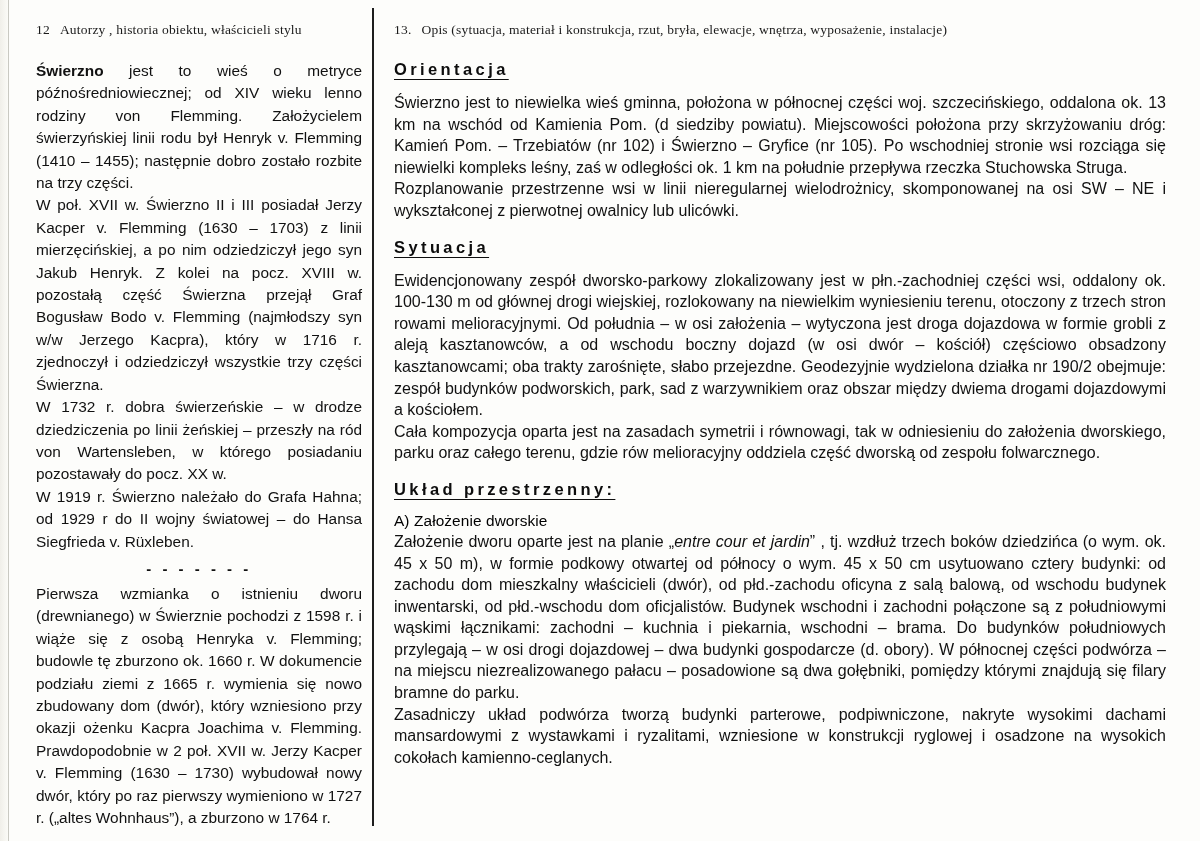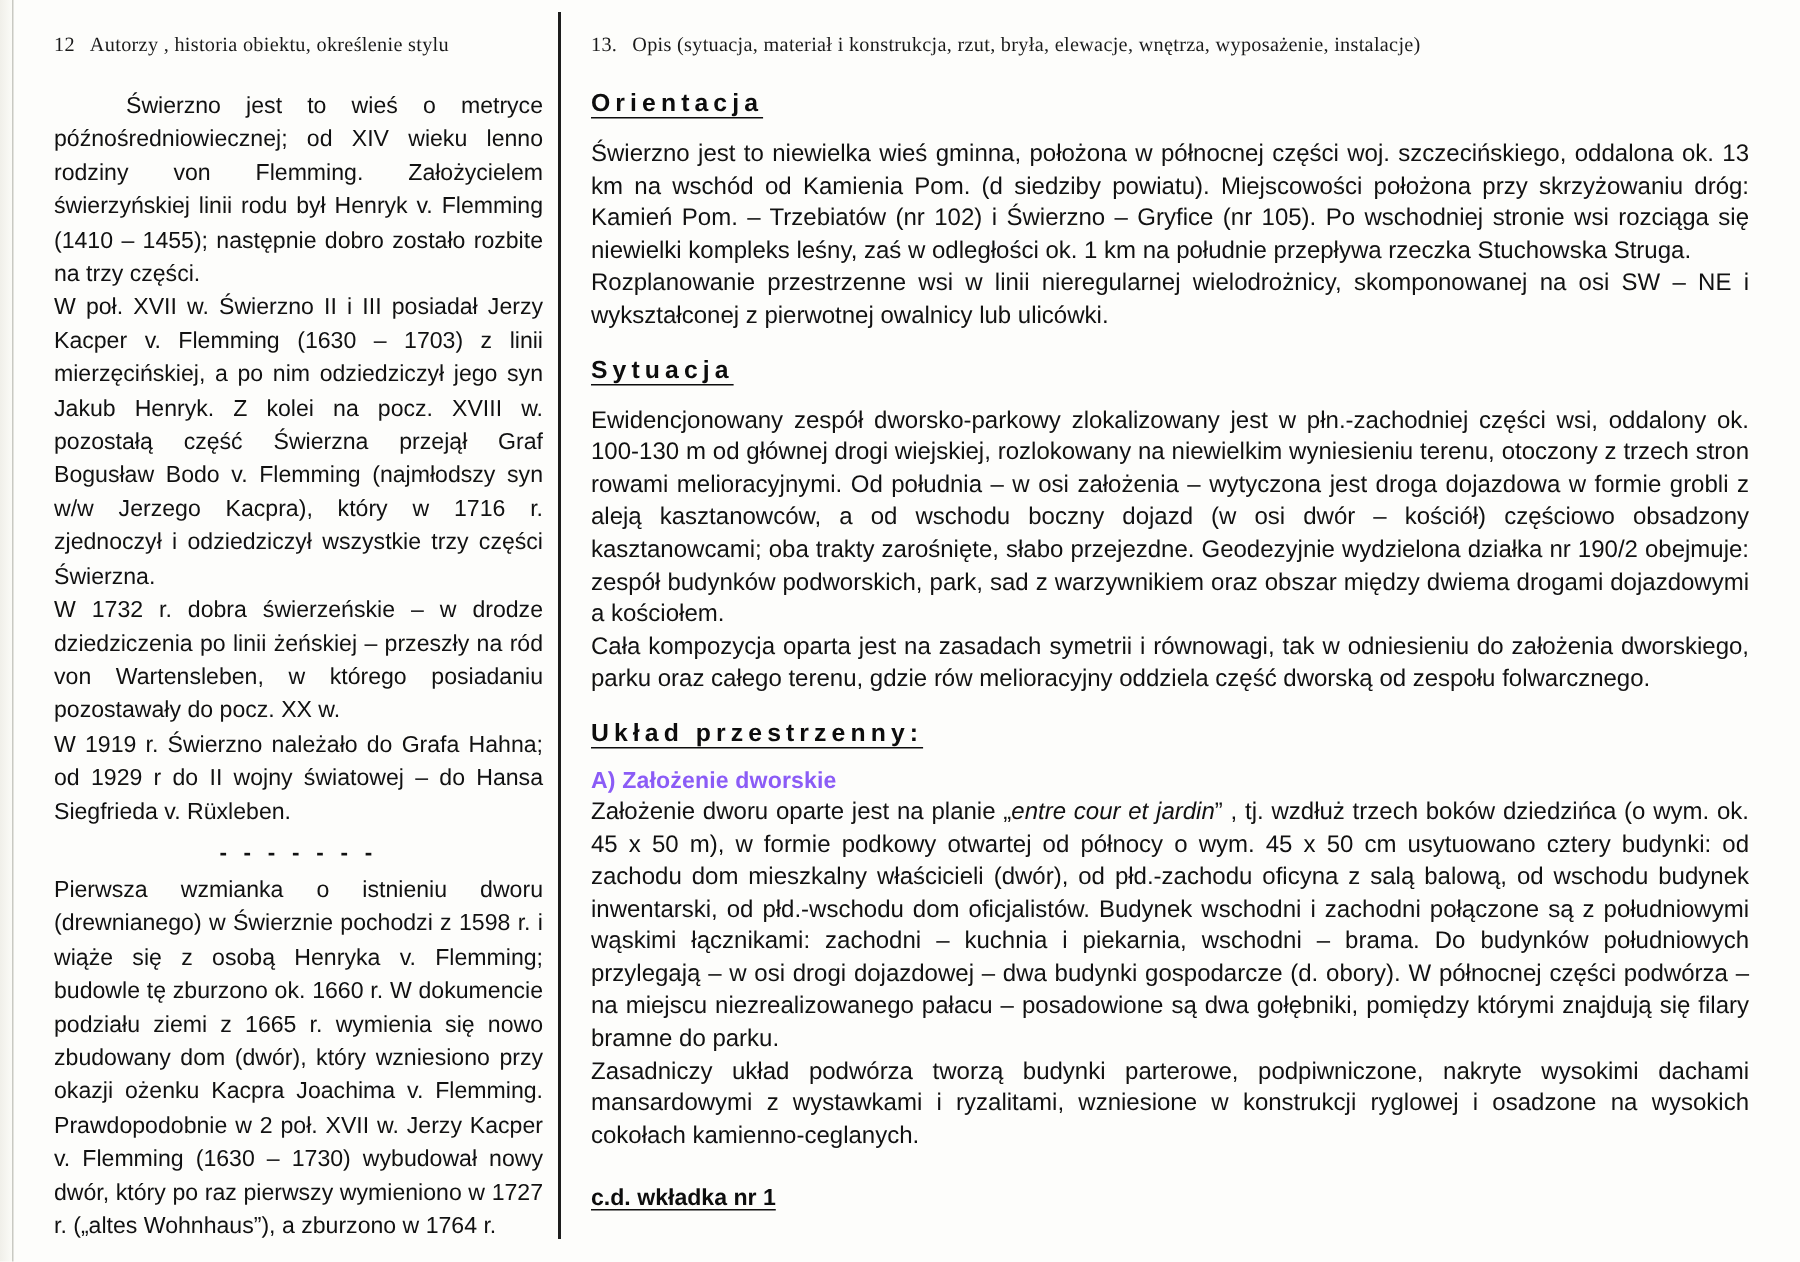--- a/index.html
+++ b/index.html
@@ -94,22 +94,21 @@
   .col-left .para {
     font-size: 15.4px;
     line-height: 22.4px;
   }
   .col-right .para {
     font-size: 16px;
     line-height: 21.6px;
   }
 
   .para b, .para .bold {
-    font-weight: normal;
-    margin-left: 48px;
+    font-weight: bold;
   }
   .para i, .para .ital {
     font-style: italic;
   }
 
   
   .section-head {
     font-weight: bold;
     font-size: 16.5px;
     letter-spacing: 3.4px;
@@ -120,25 +119,25 @@
     color: #0d0d0d;
   }
   .head-wrap {
     margin: 16px 0 13px 0;
   }
   .head-wrap.first {
     margin-top: 0;
   }
 
   .sub-head {
-    font-weight: bold;
+    font-weight: normal;
     font-size: 15.4px;
     letter-spacing: 0.1px;
     margin: 0 0 1px 0;
-    color: #8b5cf6;
+    color: #000000;
   }
 
   
   .sep-dashes {
     text-align: center;
     font-size: 15px;
     letter-spacing: 3.5px;
     font-weight: bold;
     margin: 7px 0 6px 0;
     color: #111;
@@ -169,21 +168,21 @@
 
 <div class="sheet">
 
   <div class="page-edge-shade"></div>
   <div class="page-edge-line"></div>
   <div class="column-divider"></div>
 
   <div class="col-left">
 
     <div class="running-head">
-      <span class="num">12</span><span>Autorzy , historia obiektu, określenie stylu</span>
+      <span class="num">12</span><span>Autorzy , historia obiektu, właścicieli stylu</span>
     </div>
 
     <p class="para"><b>Świerzno</b><span> jest to wieś o metryce późnośredniowiecznej; od XIV wieku lenno rodziny von Flemming. Założycielem świerzyńskiej linii rodu był Henryk v. Flemming (1410 – 1455); następnie dobro zostało rozbite na trzy części.</span></p>
 
     <p class="para">W poł. XVII w. Świerzno II i III posiadał Jerzy Kacper v. Flemming (1630 – 1703) z linii mierzęcińskiej, a po nim odziedziczył jego syn Jakub Henryk. Z kolei na pocz. XVIII w. pozostałą część Świerzna przejął Graf Bogusław Bodo v. Flemming (najmłodszy syn w/w Jerzego Kacpra), który w 1716 r. zjednoczył i odziedziczył wszystkie trzy części Świerzna.</p>
 
     <p class="para">W 1732 r. dobra świerzeńskie – w drodze dziedziczenia po linii żeńskiej – przeszły na ród von Wartensleben, w którego posiadaniu pozostawały do pocz. XX w.</p>
 
     <p class="para">W 1919 r. Świerzno należało do Grafa Hahna; od 1929 r do II wojny światowej – do Hansa Siegfrieda v. Rüxleben.</p>
 
@@ -211,18 +210,15 @@
     <p class="para">Ewidencjonowany zespół dworsko-parkowy zlokalizowany jest w płn.-zachodniej części wsi, oddalony ok. 100-130 m od głównej drogi wiejskiej, rozlokowany na niewielkim wyniesieniu terenu, otoczony z trzech stron rowami melioracyjnymi. Od południa – w osi założenia – wytyczona jest droga dojazdowa w formie grobli z aleją kasztanowców, a od wschodu boczny dojazd (w osi dwór – kościół) częściowo obsadzony kasztanowcami; oba trakty zarośnięte, słabo przejezdne. Geodezyjnie wydzielona działka nr 190/2 obejmuje: zespół budynków podworskich, park, sad z warzywnikiem oraz obszar między dwiema drogami dojazdowymi a kościołem.</p>
     <p class="para">Cała kompozycja oparta jest na zasadach symetrii i równowagi, tak w odniesieniu do założenia dworskiego, parku oraz całego terenu, gdzie rów melioracyjny oddziela część dworską od zespołu folwarcznego.</p>
 
     <div class="head-wrap">
       <span class="section-head">Układ przestrzenny:</span>
     </div>
     <p class="sub-head">A) Założenie dworskie</p>
     <p class="para"><span>Założenie dworu oparte jest na planie „</span><i>entre cour et jardin</i><span>” , tj. wzdłuż trzech boków dziedzińca (o wym. ok. 45 x 50 m), w formie podkowy otwartej od północy o wym. 45 x 50 cm usytuowano cztery budynki: od zachodu dom mieszkalny właścicieli (dwór), od płd.-zachodu oficyna z salą balową, od wschodu budynek inwentarski, od płd.-wschodu dom oficjalistów. Budynek wschodni i zachodni połączone są z południowymi wąskimi łącznikami: zachodni – kuchnia i piekarnia, wschodni – brama. Do budynków południowych przylegają – w osi drogi dojazdowej – dwa budynki gospodarcze (d. obory). W północnej części podwórza – na miejscu niezrealizowanego pałacu – posadowione są dwa gołębniki, pomiędzy którymi znajdują się filary bramne do parku.</span></p>
     <p class="para">Zasadniczy układ podwórza tworzą budynki parterowe, podpiwniczone, nakryte wysokimi dachami mansardowymi z wystawkami i ryzalitami, wzniesione w konstrukcji ryglowej i osadzone na wysokich cokołach kamienno-ceglanych.</p>
 
-    <div class="continued-wrap">
-      <span class="continued">c.d. wkładka nr 1</span>
-    </div>
   </div>
 
 </div>
 
 </body></html>

